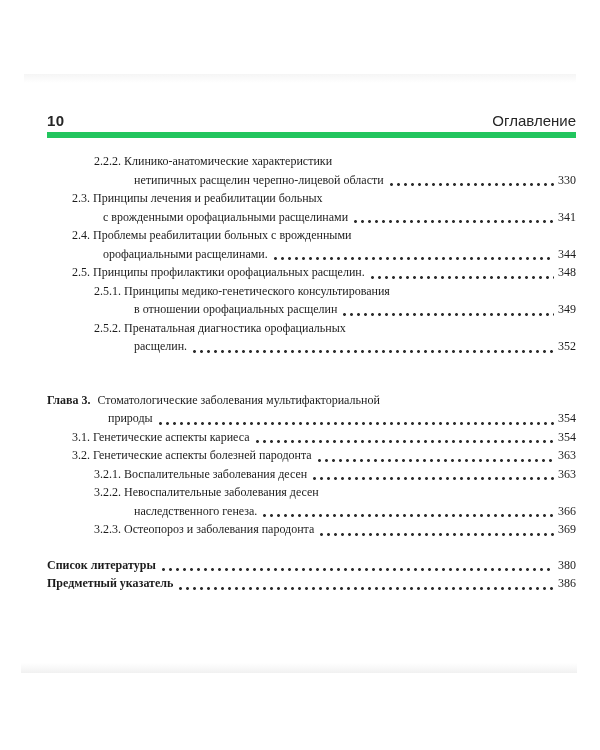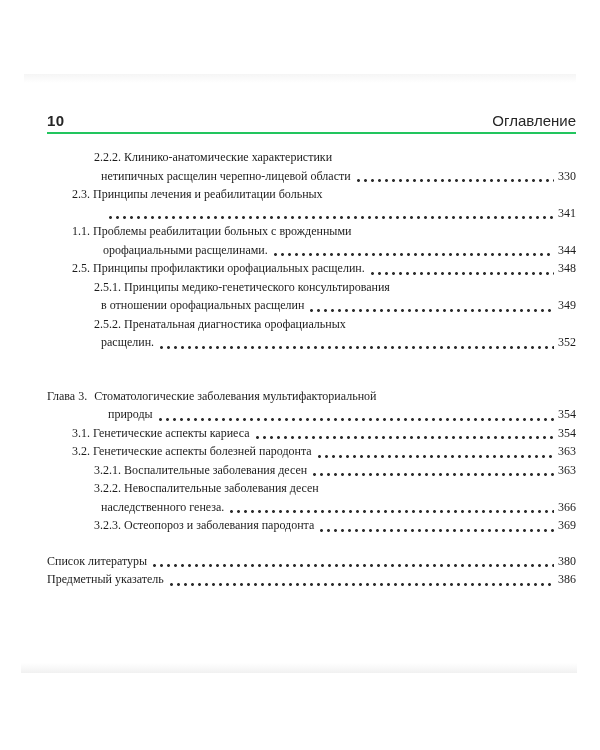--- a/index.html
+++ b/index.html
@@ -31,41 +31,41 @@
     width: 529px;
     color: #1c1c1c;
   }
   .hdr {
     display: flex;
     justify-content: space-between;
     align-items: flex-end;
     font-family: "Liberation Sans", sans-serif;
     font-size: 15px;
     color: #262626;
-    border-bottom: 2px solid #22c55e;
+    border-bottom: 6px solid #22c55e;
     padding-bottom: 3px;
   }
   .hdr .num { font-weight: 700; letter-spacing: 0.4px; }
   .toc {
     margin-top: 14px;
     font-size: 12px;
     line-height: 18.5px;
   }
   .row { display: flex; align-items: baseline; }
   .row .t { white-space: nowrap; }
   
   .inA { margin-left: 0; }     
   .inB { margin-left: 25px; }  
   .inC { margin-left: 47px; }  
   .inD { margin-left: 56px; }  
   .inE { margin-left: 61px; justify-content: space-between; }  
-  .inF { margin-left: 54px; }  
+  .inF { margin-left: 87px; }  
   .gap-chapter { margin-top: 8px; }
   .gap-back    { margin-top: 17px; align-items: flex-end; }
-  .b .t, .bl { font-weight: 400; }
+  .b .t, .bl { font-weight: 700; }
   .sp { margin-left: 7px; margin-top: 27px; }
   .leader {
     flex: 1 1 auto;
     align-self: flex-end;
     height: 3px;
     margin: 0 4px 3px 6px;
     background-image: radial-gradient(circle at 1.5px 1.5px, #2d2d2d 1.15px, rgba(0,0,0,0) 1.7px);
     background-size: 7px 3px;
     background-repeat: repeat-x;
     min-width: 14px;
@@ -93,26 +93,27 @@
     <div class="row inF">
       <span class="t">нетипичных расщелин черепно-лицевой области</span>
       <span class="leader"></span>
       <span class="pg">330</span>
     </div>
 
     <div class="row inB">
       <span class="t">2.3. Принципы лечения и реабилитации больных</span>
     </div>
     <div class="row inD">
+      <span class="t">с врожденными орофациальными расщелинами</span>
       <span class="leader"></span>
       <span class="pg">341</span>
     </div>
 
     <div class="row inB">
-      <span class="t">1.1. Проблемы реабилитации больных с врожденными</span>
+      <span class="t">2.4. Проблемы реабилитации больных с врожденными</span>
     </div>
     <div class="row inD">
       <span class="t">орофациальными расщелинами.</span>
       <span class="leader"></span>
       <span class="pg">344</span>
     </div>
 
     <div class="row inB">
       <span class="t">2.5. Принципы профилактики орофациальных расщелин.</span>
       <span class="leader"></span>

